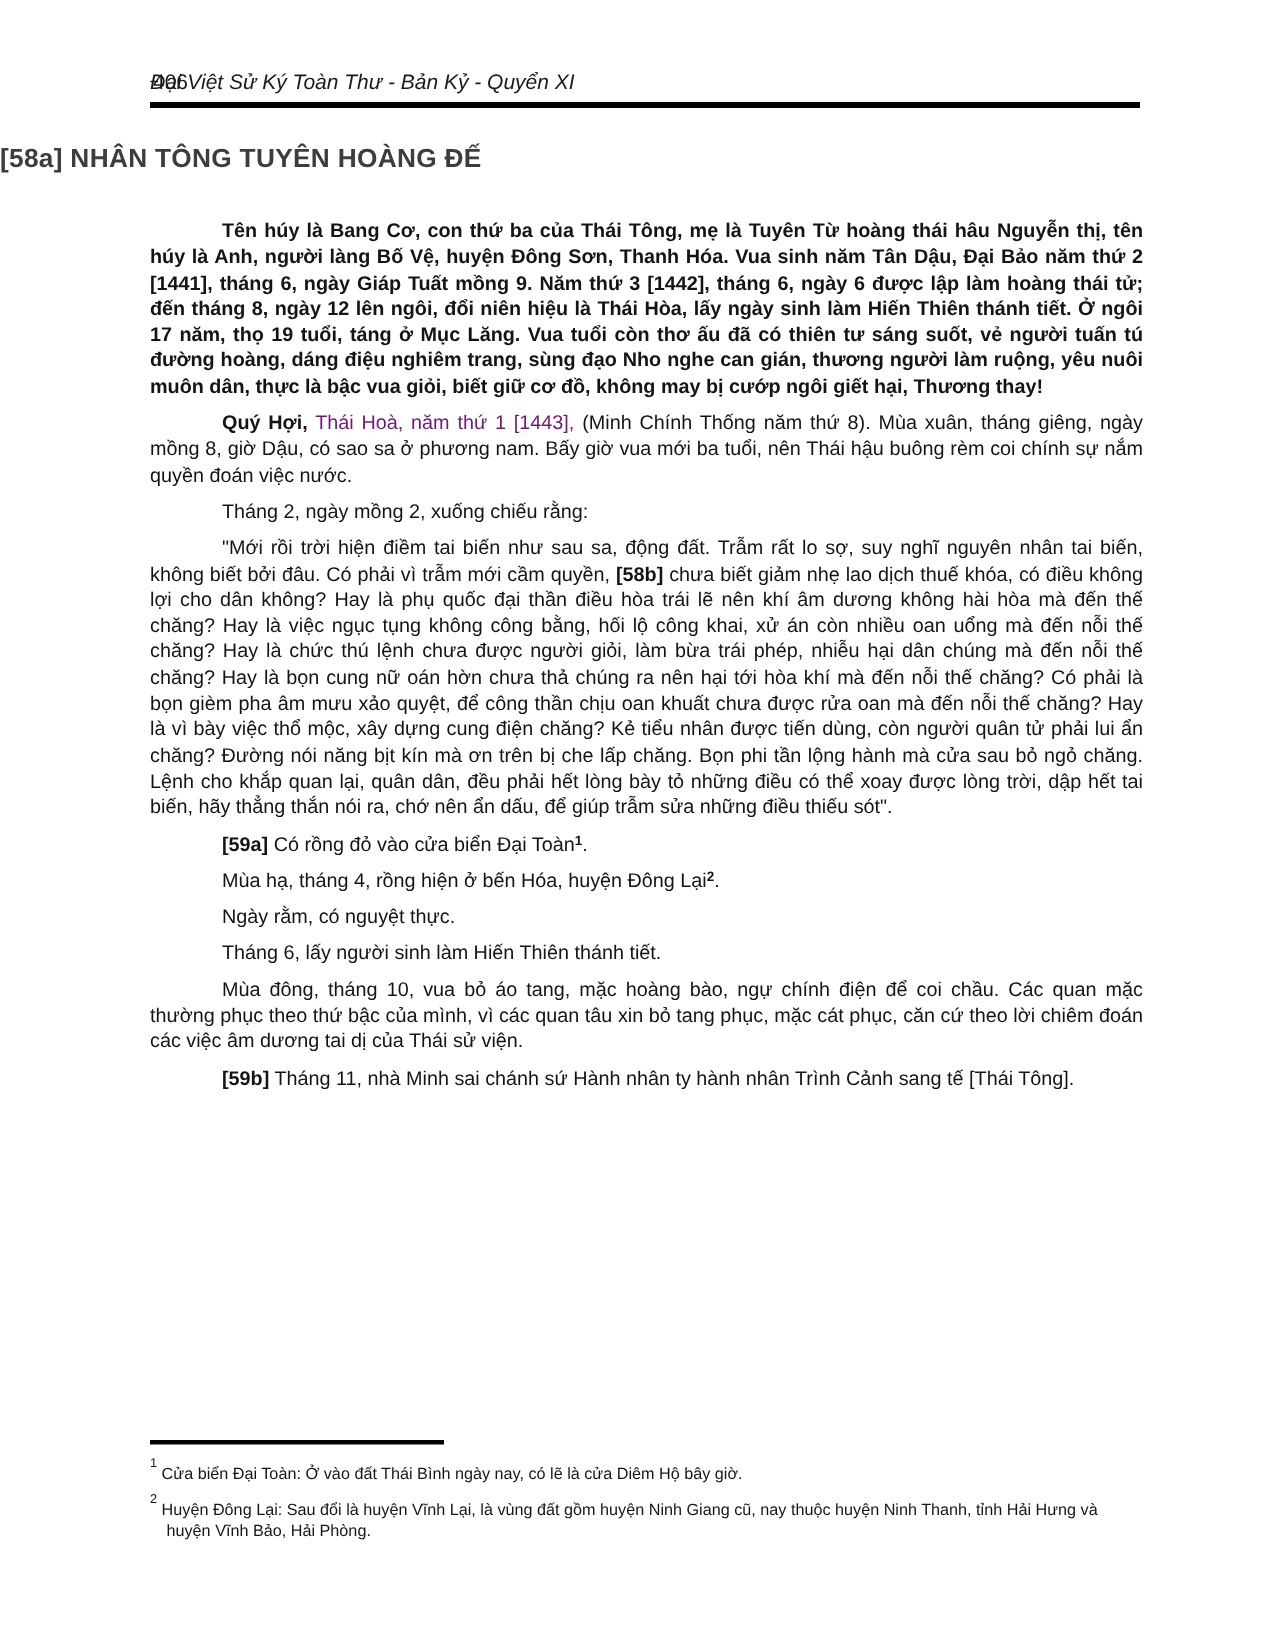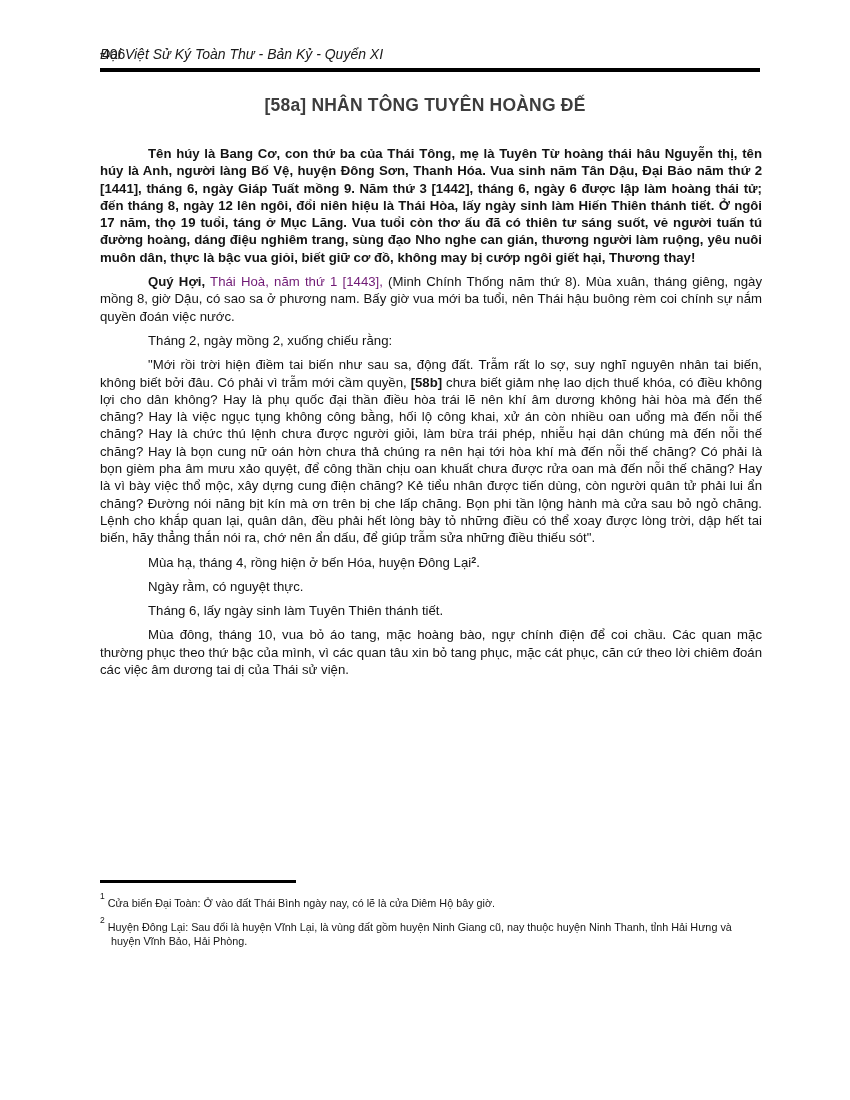--- a/index.html
+++ b/index.html
@@ -14,39 +14,39 @@
 
   
   .running-header { position:absolute; top:46px; left:100px; right:90px; height:18px; font-size:14px; color:#1a1a1a; }
   .page-number { position:absolute; left:2px; top:0; }
   .running-title { display:block; text-align:left;font-style:italic; }
   .header-rule { position:absolute; top:68px; left:100px; right:90px; height:4px; background:#000000; }
 
   
   .chapter-heading {
     position:absolute; top:95px; left:0; width:100%;
-    margin:0; text-align:center;
+    margin:0; 
     font-size:17.5px; font-weight:bold; color:#3d3d3d; letter-spacing:0.2px;
   }
 
   
   .content {
     position:absolute; top:145px; left:100px; right:88px;
     font-size:13.2px; line-height:17.3px; text-align:justify; color:#141414;
   }
   .content p { margin:0 0 7px 0; text-indent:48px; }
   .b { font-weight:bold; }
   .gray { color:#701a75; }
   sup.fnref {
     font-size:9px; font-weight:bold; line-height:0;
     position:relative; top:-4px; vertical-align:baseline;
   }
 
   
-  .footnotes { position:absolute; top:880px; left:100px; right:110px; font-size:10.8px; line-height:14.5px; color:#161616; }
+  .footnotes { position:absolute; top:960px; left:100px; right:110px; font-size:10.8px; line-height:14.5px; color:#161616; }
   .footnote-rule { width:196px; height:3px; background:#000000; margin:0 0 13px 0; }
   .footnotes p { margin:0 0 9px 0; padding-left:11px; text-indent:-11px; text-align:left; }
   sup.fnmark { font-size:8.5px; line-height:0; position:relative; top:-3px; }
 </style>
 </head>
 <body>
 
 <div class="page">
 
   <div class="running-header">
@@ -60,31 +60,33 @@
   <div class="content">
 
     <p class="b">Tên húy là Bang Cơ, con thứ ba của Thái Tông, mẹ là Tuyên Từ hoàng thái hâu Nguyễn thị, tên húy là Anh, người làng Bố Vệ, huyện Đông Sơn, Thanh Hóa. Vua sinh năm Tân Dậu, Đại Bảo năm thứ 2 [1441], tháng 6, ngày Giáp Tuất mồng 9. Năm thứ 3 [1442], tháng 6, ngày 6 được lập làm hoàng thái tử; đến tháng 8, ngày 12 lên ngôi, đổi niên hiệu là Thái Hòa, lấy ngày sinh làm Hiến Thiên thánh tiết. Ở ngôi 17 năm, thọ 19 tuổi, táng ở Mục Lăng. Vua tuổi còn thơ ấu đã có thiên tư sáng suốt, vẻ người tuấn tú đường hoàng, dáng điệu nghiêm trang, sùng đạo Nho nghe can gián, thương người làm ruộng, yêu nuôi muôn dân, thực là bậc vua giỏi, biết giữ cơ đồ, không may bị cướp ngôi giết hại, Thương thay!</p>
 
     <p><span class="b">Quý Hợi,</span><span class="gray"> Thái Hoà, năm thứ 1 [1443],</span><span> (Minh Chính Thống năm thứ 8). Mùa xuân, tháng giêng, ngày mồng 8, giờ Dậu, có sao sa ở phương nam. Bấy giờ vua mới ba tuổi, nên Thái hậu buông rèm coi chính sự nắm quyền đoán việc nước.</span></p>
 
     <p>Tháng 2, ngày mồng 2, xuống chiếu rằng:</p>
 
     <p><span>"Mới rồi trời hiện điềm tai biến như sau sa, động đất. Trẫm rất lo sợ, suy nghĩ nguyên nhân tai biến, không biết bởi đâu. Có phải vì trẫm mới cầm quyền, </span><span class="b">[58b]</span><span> chưa biết giảm nhẹ lao dịch thuế khóa, có điều không lợi cho dân không? Hay là phụ quốc đại thần điều hòa trái lẽ nên khí âm dương không hài hòa mà đến thế chăng? Hay là việc ngục tụng không công bằng, hối lộ công khai, xử án còn nhiều oan uổng mà đến nỗi thế chăng? Hay là chức thú lệnh chưa được người giỏi, làm bừa trái phép, nhiễu hại dân chúng mà đến nỗi thế chăng? Hay là bọn cung nữ oán hờn chưa thả chúng ra nên hại tới hòa khí mà đến nỗi thế chăng? Có phải là bọn gièm pha âm mưu xảo quyệt, để công thần chịu oan khuất chưa được rửa oan mà đến nỗi thế chăng? Hay là vì bày việc thổ mộc, xây dựng cung điện chăng? Kẻ tiểu nhân được tiến dùng, còn người quân tử phải lui ẩn chăng? Đường nói năng bịt kín mà ơn trên bị che lấp chăng. Bọn phi tần lộng hành mà cửa sau bỏ ngỏ chăng. Lệnh cho khắp quan lại, quân dân, đều phải hết lòng bày tỏ những điều có thể xoay được lòng trời, dập hết tai biến, hãy thẳng thắn nói ra, chớ nên ẩn dấu, để giúp trẫm sửa những điều thiếu sót".</span></p>
 
+    <p><span class="b">[59a]</span><span> Có rồng đỏ vào cửa biển Đại Toàn</span><sup class="fnref">1</sup><span>.</span></p>
 
 
     <p><span>Mùa hạ, tháng 4, rồng hiện ở bến Hóa, huyện Đông Lại</span><sup class="fnref">2</sup><span>.</span></p>
 
 
     <p>Ngày rằm, có nguyệt thực.</p>
 
-    <p>Tháng 6, lấy ngày sinh làm Tuyên Thiên thánh tiết.</p>
+    <p>Tháng 6, lấy người sinh làm Hiến Thiên thánh tiết.</p>
 
     <p>Mùa đông, tháng 10, vua bỏ áo tang, mặc hoàng bào, ngự chính điện để coi chầu. Các quan mặc thường phục theo thứ bậc của mình, vì các quan tâu xin bỏ tang phục, mặc cát phục, căn cứ theo lời chiêm đoán các việc âm dương tai dị của Thái sử viện.</p>
 
+    <p><span class="b">[59b]</span><span> Tháng 11, nhà Minh sai chánh sứ Hành nhân ty hành nhân Trình Cảnh sang tế [Thái Tông].</span></p>
 
 
   </div>
 
   <div class="footnotes">
     <div class="footnote-rule"></div>
     <p><sup class="fnmark">1</sup> <span>Cửa biển Đại Toàn: Ở vào đất Thái Bình ngày nay, có lẽ là cửa Diêm Hộ bây giờ.</span></p>
     <p><sup class="fnmark">2</sup> <span>Huyện Đông Lại: Sau đổi là huyện Vĩnh Lại, là vùng đất gồm huyện Ninh Giang cũ, nay thuộc huyện Ninh Thanh, tỉnh Hải Hưng và huyện Vĩnh Bảo, Hải Phòng.</span></p>
   </div>
 

